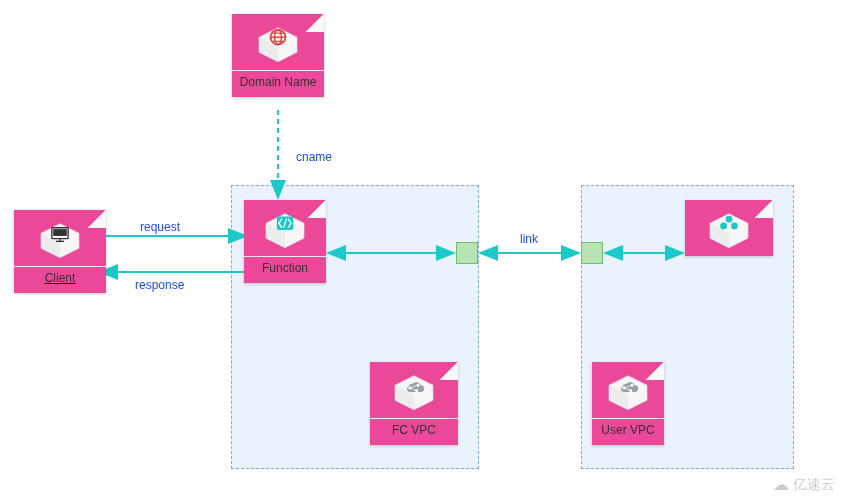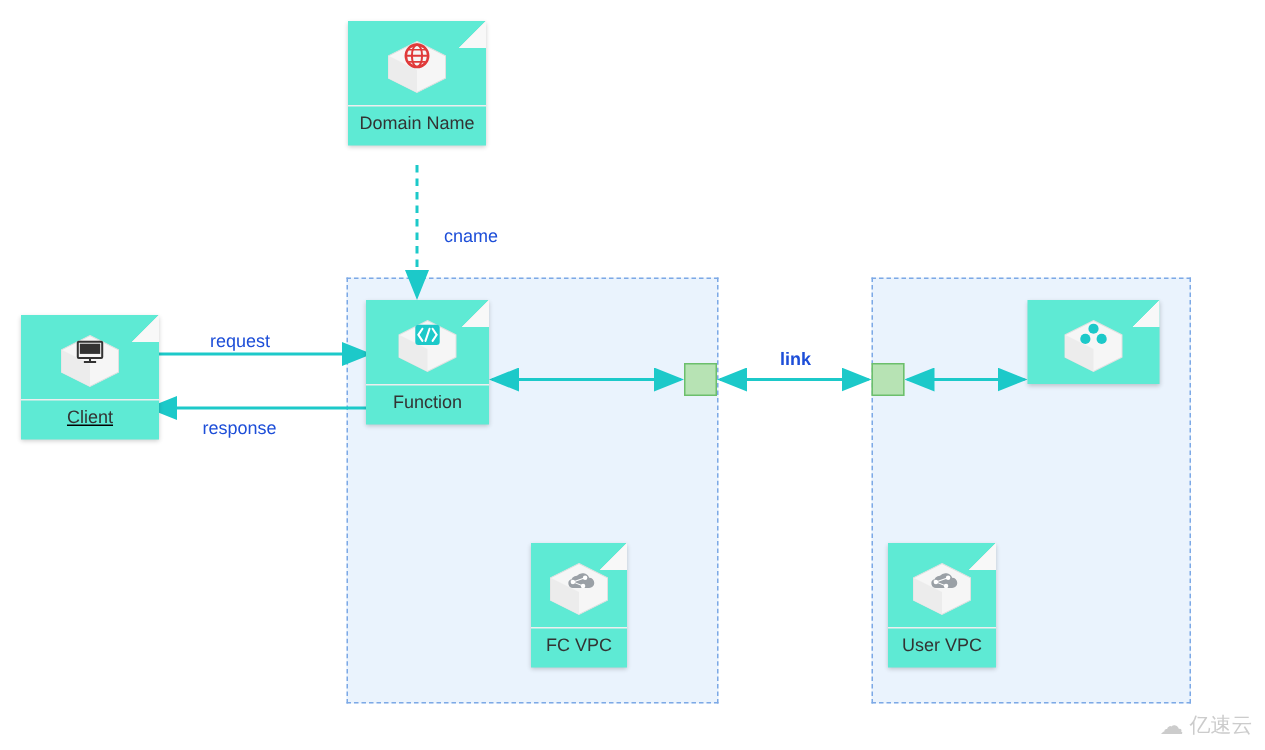--- a/index.html
+++ b/index.html
@@ -1,20 +1,20 @@
 <!DOCTYPE html>
 <html><head>
 <meta charset="utf-8">
 <style>
   * { box-sizing: border-box; margin: 0; padding: 0; }
   body { width: 843px; height: 500px; position: relative; font-family: Arial, sans-serif; background: #fff; overflow: hidden; }
   .diagram { position: relative; width: 100%; height: 100%; }
 
   
-  .node { position: absolute; background: #5eead4; width: 92px; text-align: center; box-shadow: 0 1px 3px rgba(0,0,0,0.2); }
+  .node { position: absolute; background: #ec4899; width: 92px; text-align: center; box-shadow: 0 1px 3px rgba(0,0,0,0.2); }
   .node::before { content: ""; position: absolute; top: 0; right: 0; width: 18px; height: 18px; background: linear-gradient(135deg, transparent 49%, #eee 50%, #f8f8f8 51%); }
   .node .icon-wrap { padding: 10px 0 6px 0; display: flex; align-items: center; justify-content: center; height: 56px; }
   .node .caption { font-size: 12px; color: #333; padding: 4px 2px 8px 2px; border-top: 1px solid #eee; }
   .icon-block { width: 44px; height: 38px; position: relative; }
   .icon-block svg { width: 100%; height: 100%; }
 
   
   .vpc { position: absolute; border: 1.5px dashed #7da9e6; background: rgba(173, 206, 247, 0.25); }
 
   
@@ -59,21 +59,21 @@
     <line x1="328" y1="253" x2="454" y2="253" stroke="#1cc9c9" stroke-width="2" marker-end="url(#ah)" marker-start="url(#ahr)"></line>
 
     <line x1="480" y1="253" x2="579" y2="253" stroke="#1cc9c9" stroke-width="2" marker-end="url(#ah)" marker-start="url(#ahr)"></line>
 
     <line x1="605" y1="253" x2="683" y2="253" stroke="#1cc9c9" stroke-width="2" marker-end="url(#ah)" marker-start="url(#ahr)"></line>
   </svg>
 
   <div class="lbl" style="left:296px; top:150px;">cname</div>
   <div class="lbl" style="left:140px; top:220px;">request</div>
   <div class="lbl" style="left:135px; top:278px;">response</div>
-  <div class="lbl" style="left:520px; top:232px;font-weight:bold;">link</div>
+  <div class="lbl" style="left:520px; top:232px;">link</div>
 
   <div class="node" style="left:232px; top:14px;">
     <div class="icon-wrap">
       <div class="icon-block">
         <svg viewBox="0 0 64 56">
           <polygon points="32,4 60,18 60,40 32,54 4,40 4,18" fill="#f6f6f6" stroke="#e0e0e0"></polygon>
           <polygon points="32,54 4,40 4,18 32,32" fill="#ececec"></polygon>
           <circle cx="32" cy="18" r="11" fill="none" stroke="#e03a3a" stroke-width="2.5"></circle>
           <ellipse cx="32" cy="18" rx="5" ry="11" fill="none" stroke="#e03a3a" stroke-width="2"></ellipse>
           <line x1="21" y1="18" x2="43" y2="18" stroke="#e03a3a" stroke-width="2"></line>
@@ -108,21 +108,21 @@
           <polygon points="32,4 60,18 60,40 32,54 4,40 4,18" fill="#f6f6f6" stroke="#e0e0e0"></polygon>
           <polygon points="32,54 4,40 4,18 32,32" fill="#ececec"></polygon>
           <rect x="20" y="8" width="24" height="20" rx="3" fill="#1cc9c9"></rect>
           <path d="M27 12 L23 18 L27 24 M37 12 L41 18 L37 24 M34 12 L30 24" fill="none" stroke="#fff" stroke-width="2" stroke-linecap="round"></path>
         </svg>
       </div>
     </div>
     <div class="caption">Function</div>
   </div>
 
-  <div class="node" style="left:354px; top:362px; width:64px;">
+  <div class="node" style="left:370px; top:362px; width:88px;">
     <div class="icon-wrap">
       <div class="icon-block">
         <svg viewBox="0 0 64 56">
           <polygon points="32,4 60,18 60,40 32,54 4,40 4,18" fill="#f6f6f6" stroke="#e0e0e0"></polygon>
           <polygon points="32,54 4,40 4,18 32,32" fill="#ececec"></polygon>
           <path d="M24 22 a6 6 0 0 1 6 -6 a7 7 0 0 1 12 2 a5 5 0 0 1 0 10 h-16 a4.5 4.5 0 0 1 -2 -8.5" fill="#9aa0a6"></path>
           <circle cx="26" cy="22" r="2.2" fill="#fff"></circle>
           <circle cx="38" cy="18" r="2.2" fill="#fff"></circle>
           <circle cx="36" cy="26" r="2.2" fill="#fff"></circle>
           <line x1="26" y1="22" x2="38" y2="18" stroke="#fff" stroke-width="1"></line>

